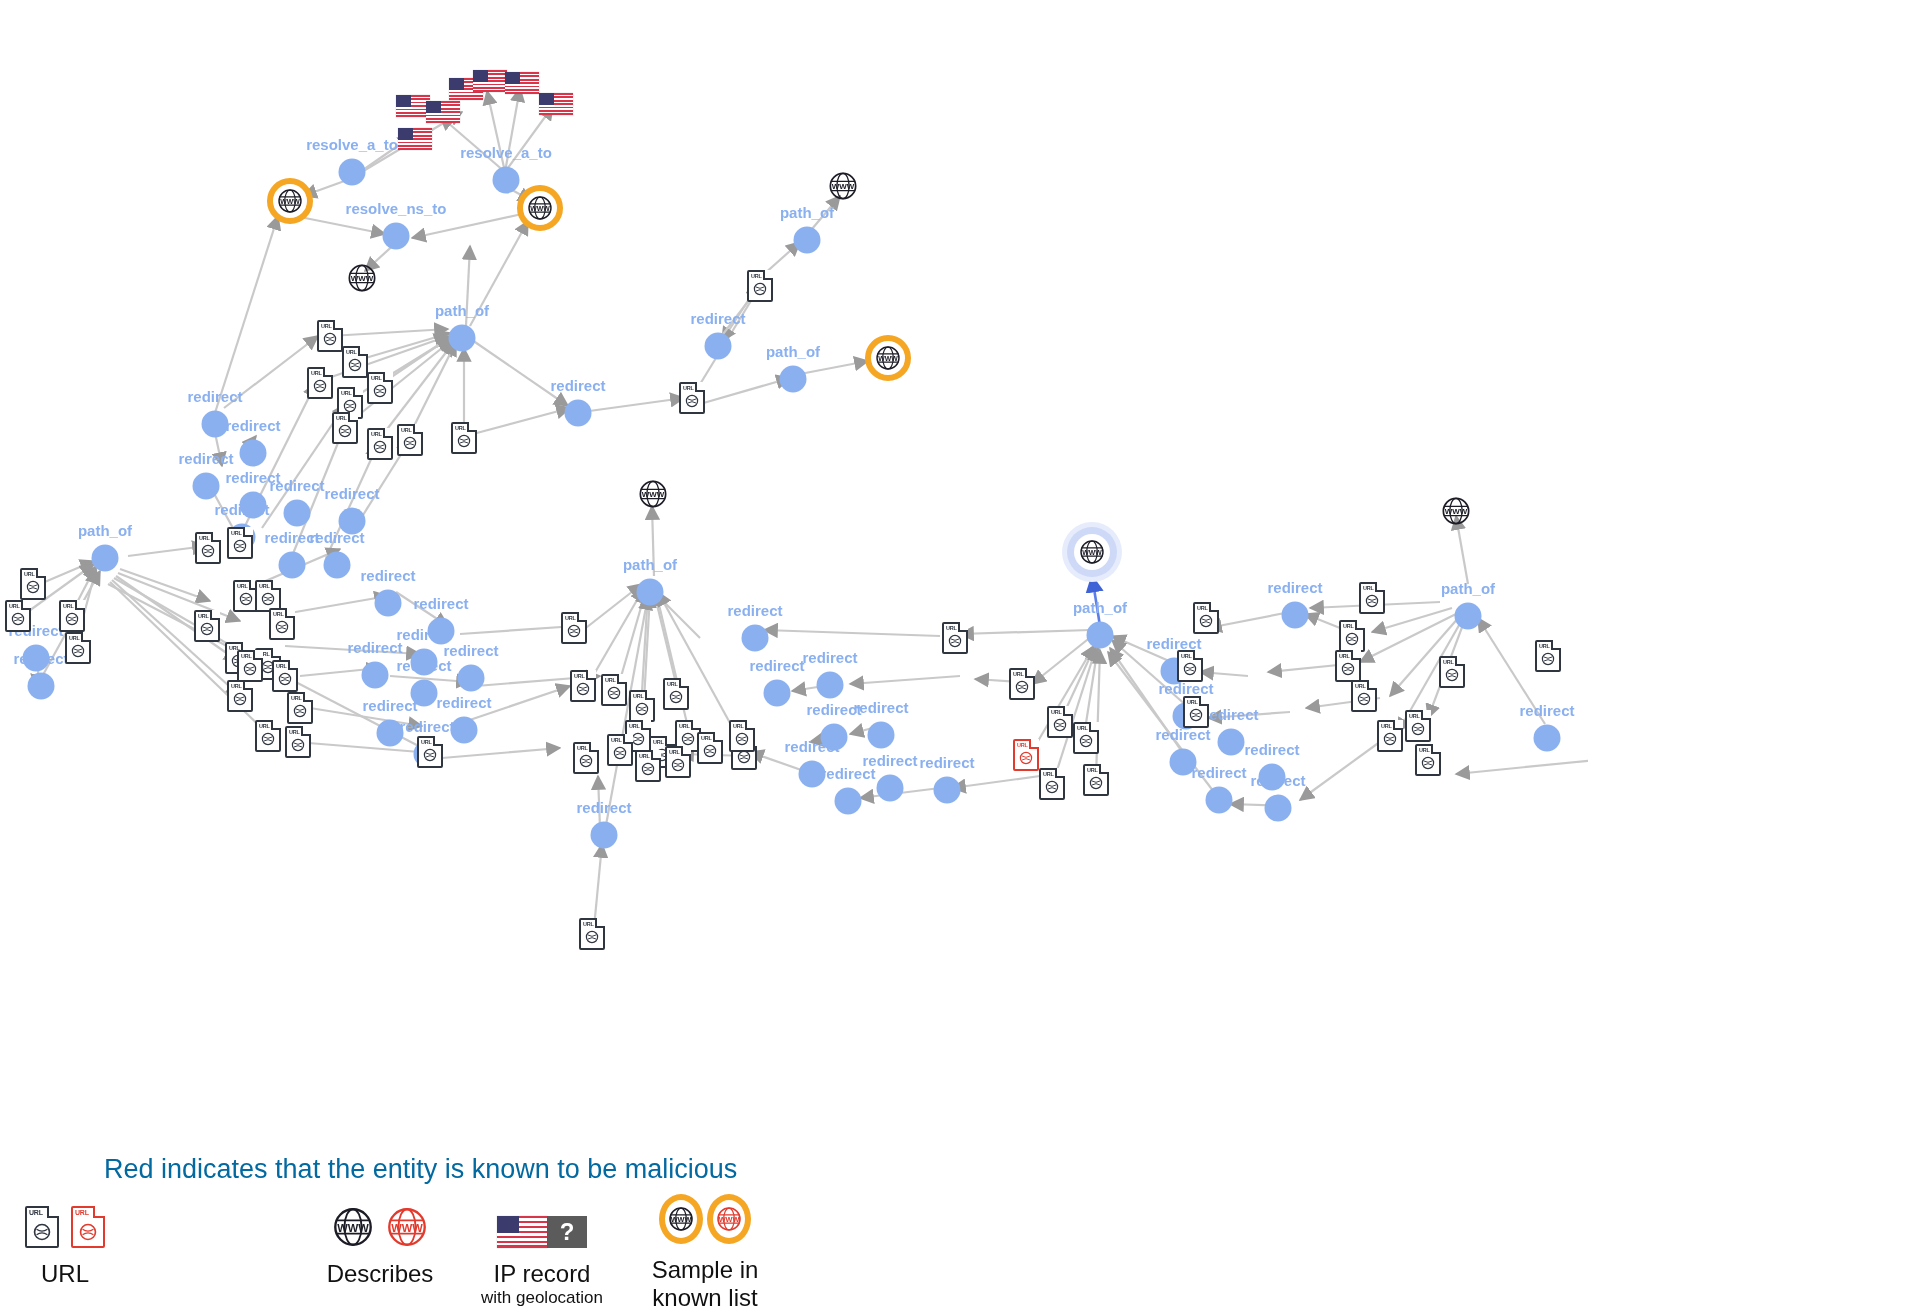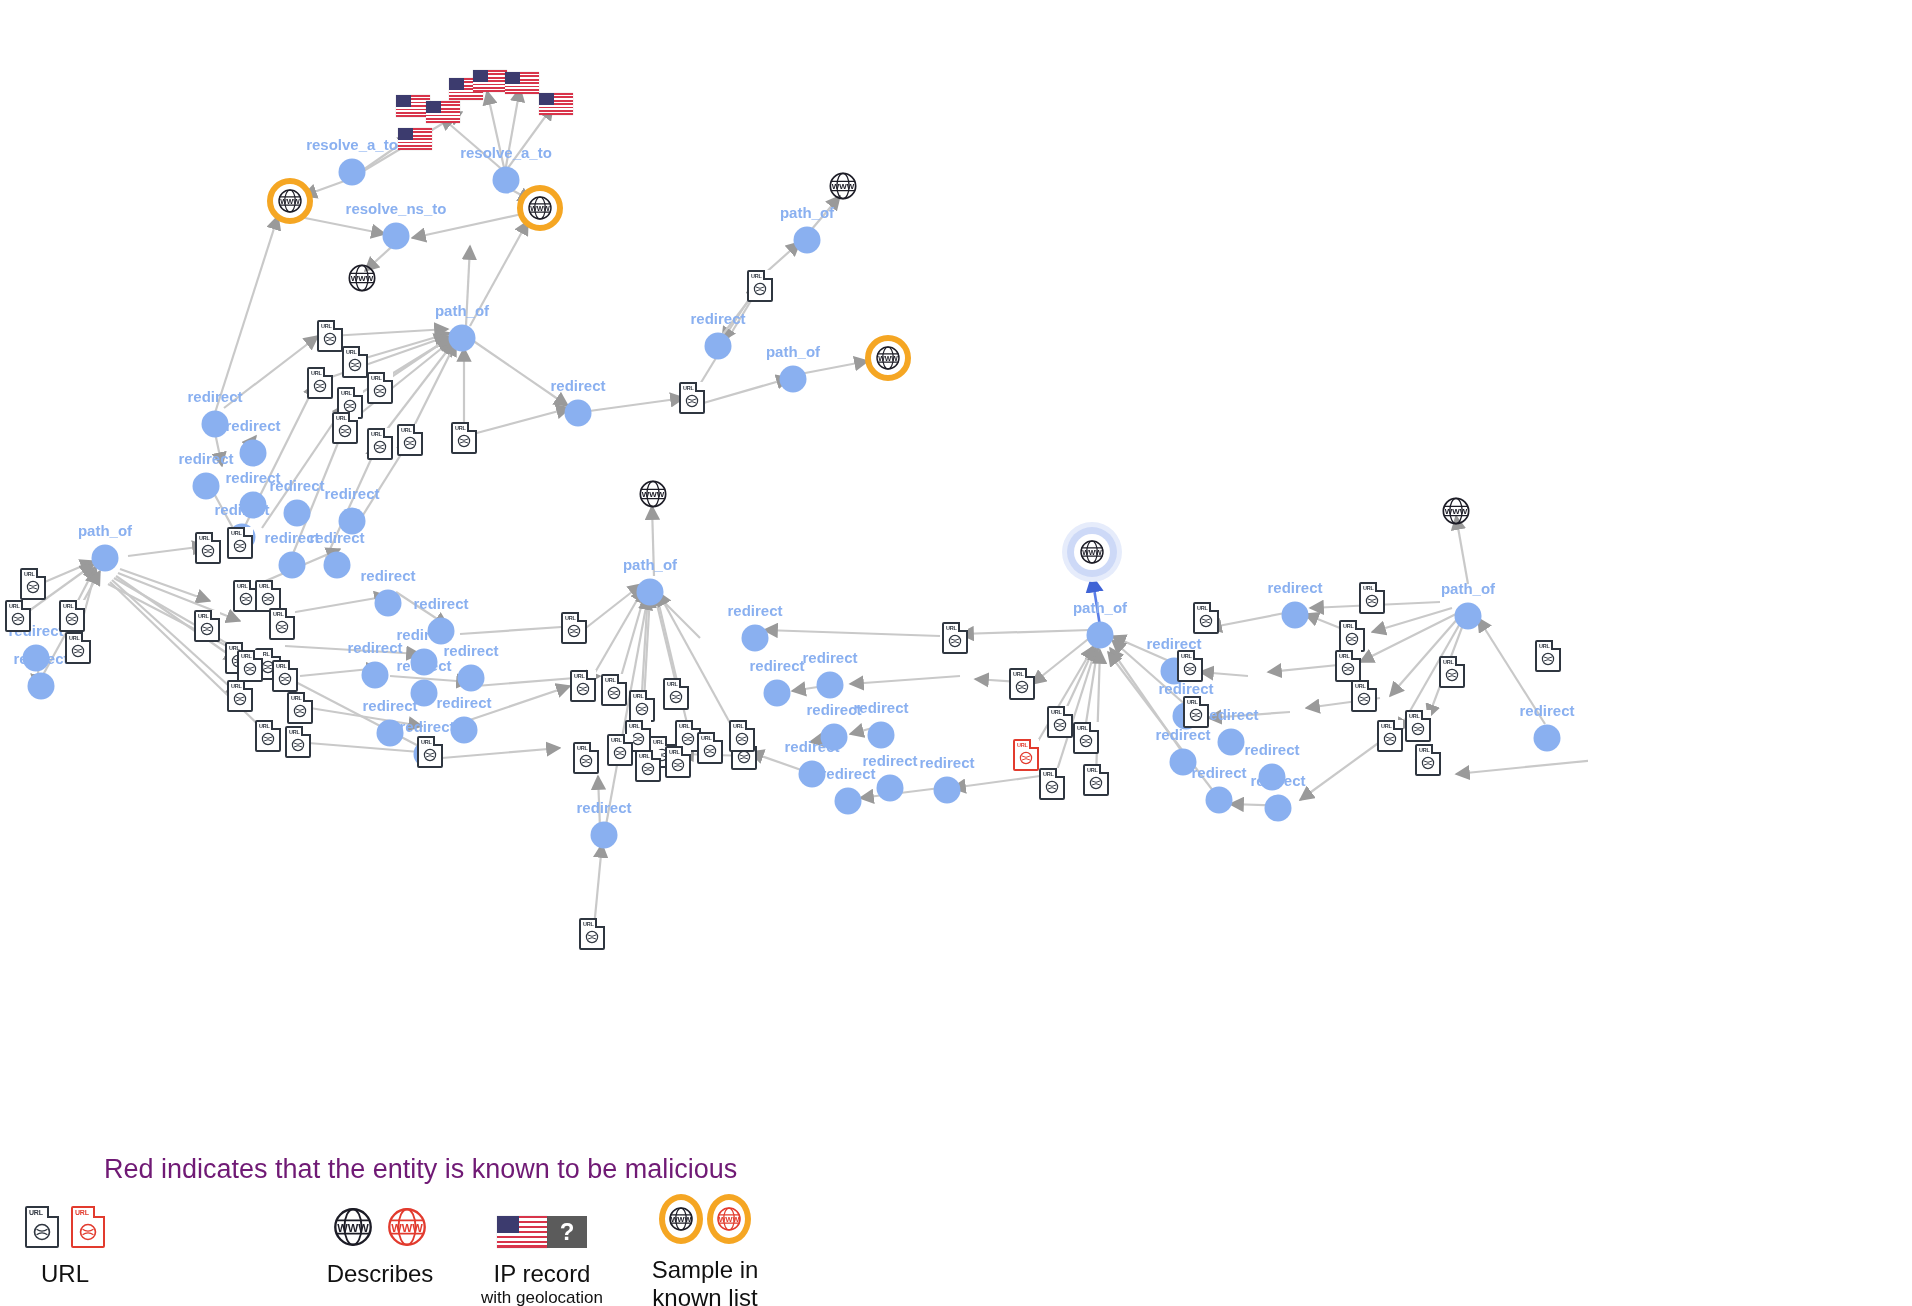--- a/index.html
+++ b/index.html
@@ -150,21 +150,21 @@
 
   
   #legend {
     position: absolute;
     left: 0; top: 1118px;
     width: 1912px; height: 188px;
   }
   #legend-warning {
     position: absolute;
     left: 104px; top: 0px;
-    color: #701a75;
+    color: #0369a1;
     font-size: 27px;
     font-family: "Liberation Sans", sans-serif;
     white-space: nowrap;
   }
   .legend-item {
     position: absolute;
     text-align: center;
   }
   .legend-icons {
     display: flex; align-items: flex-end; justify-content: center;

